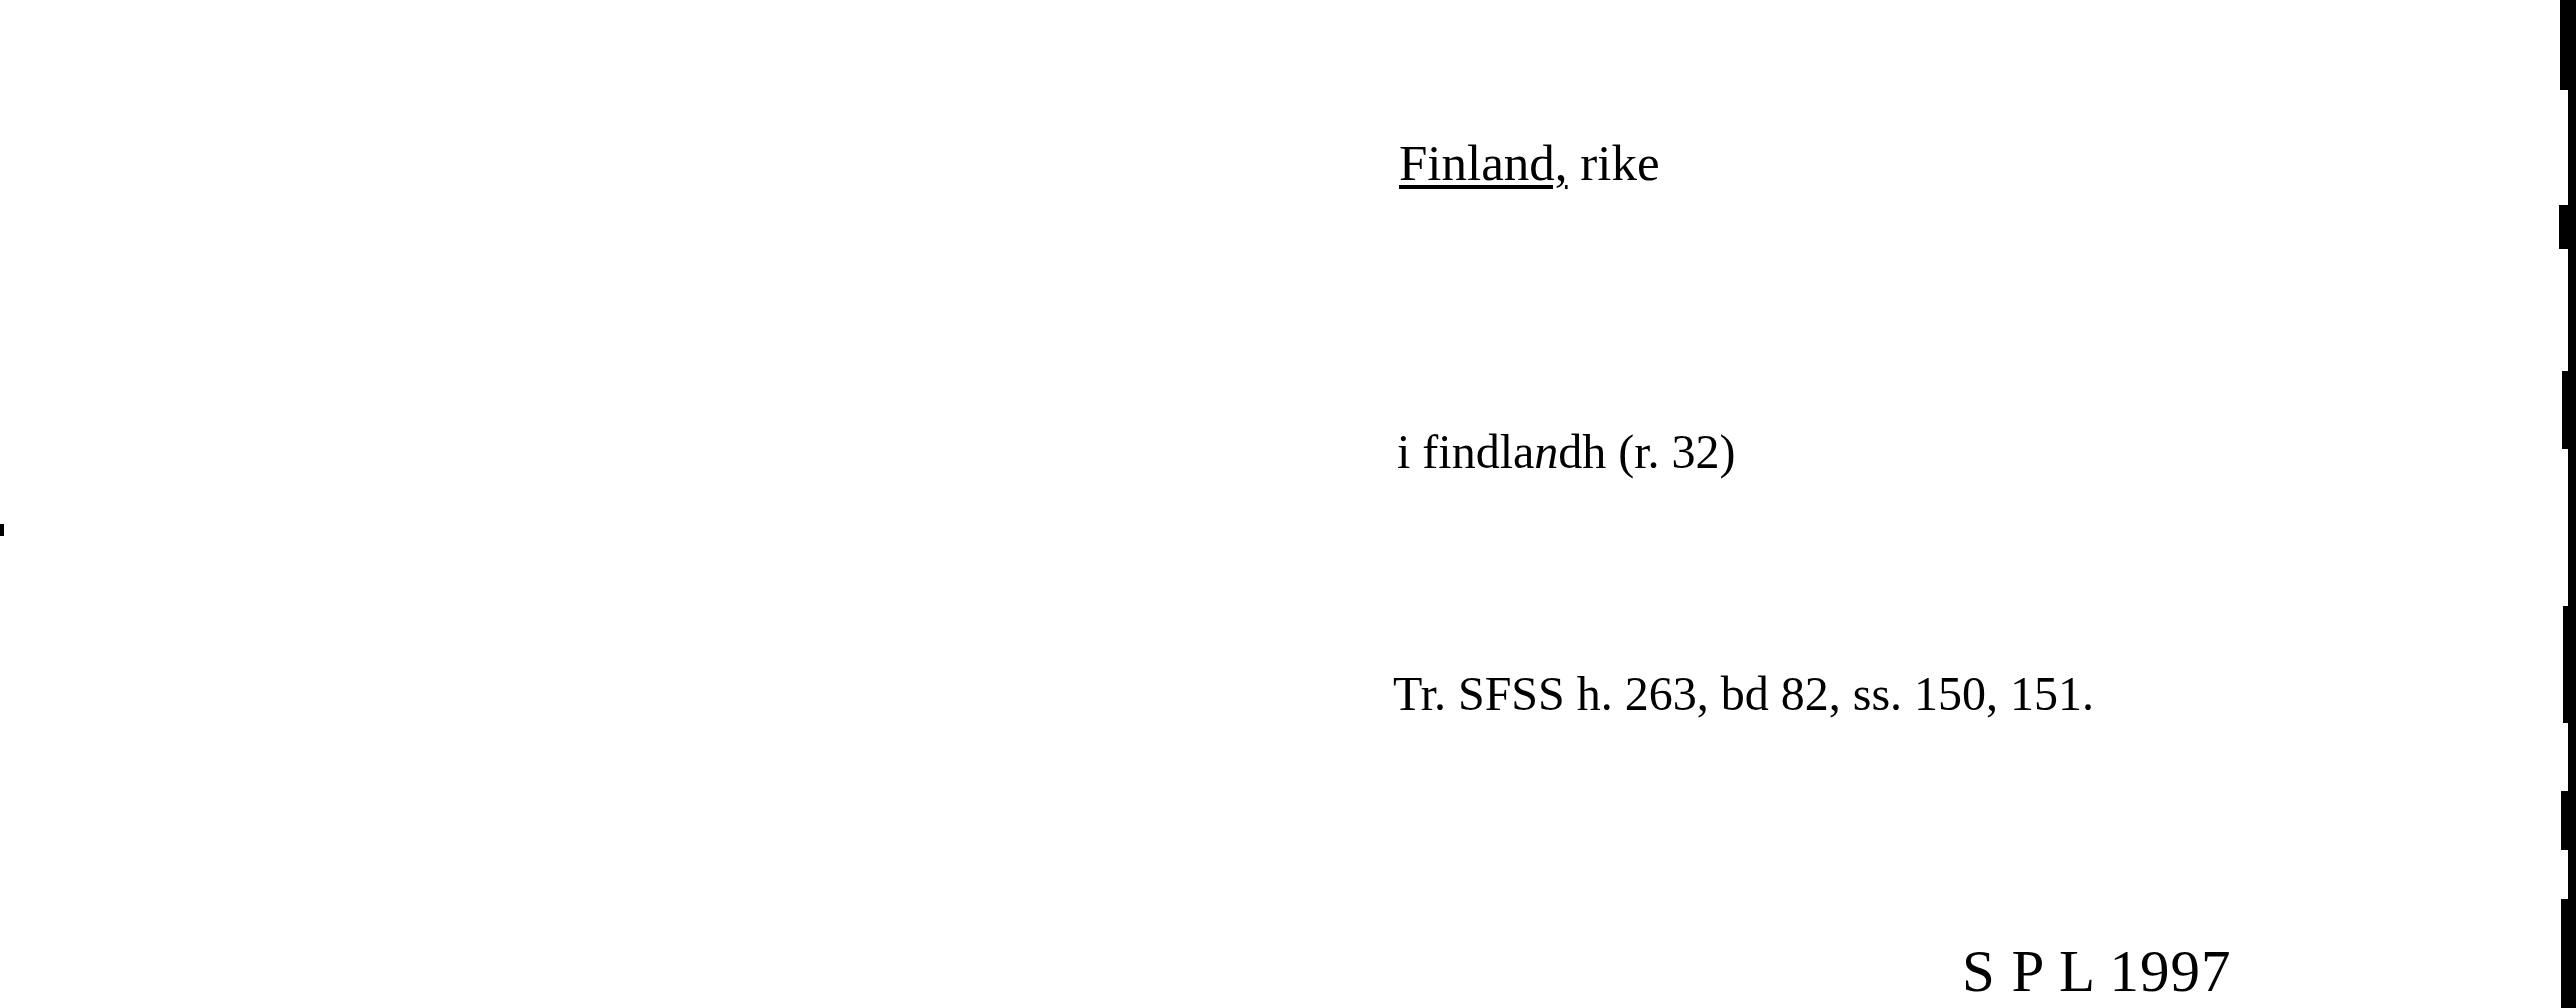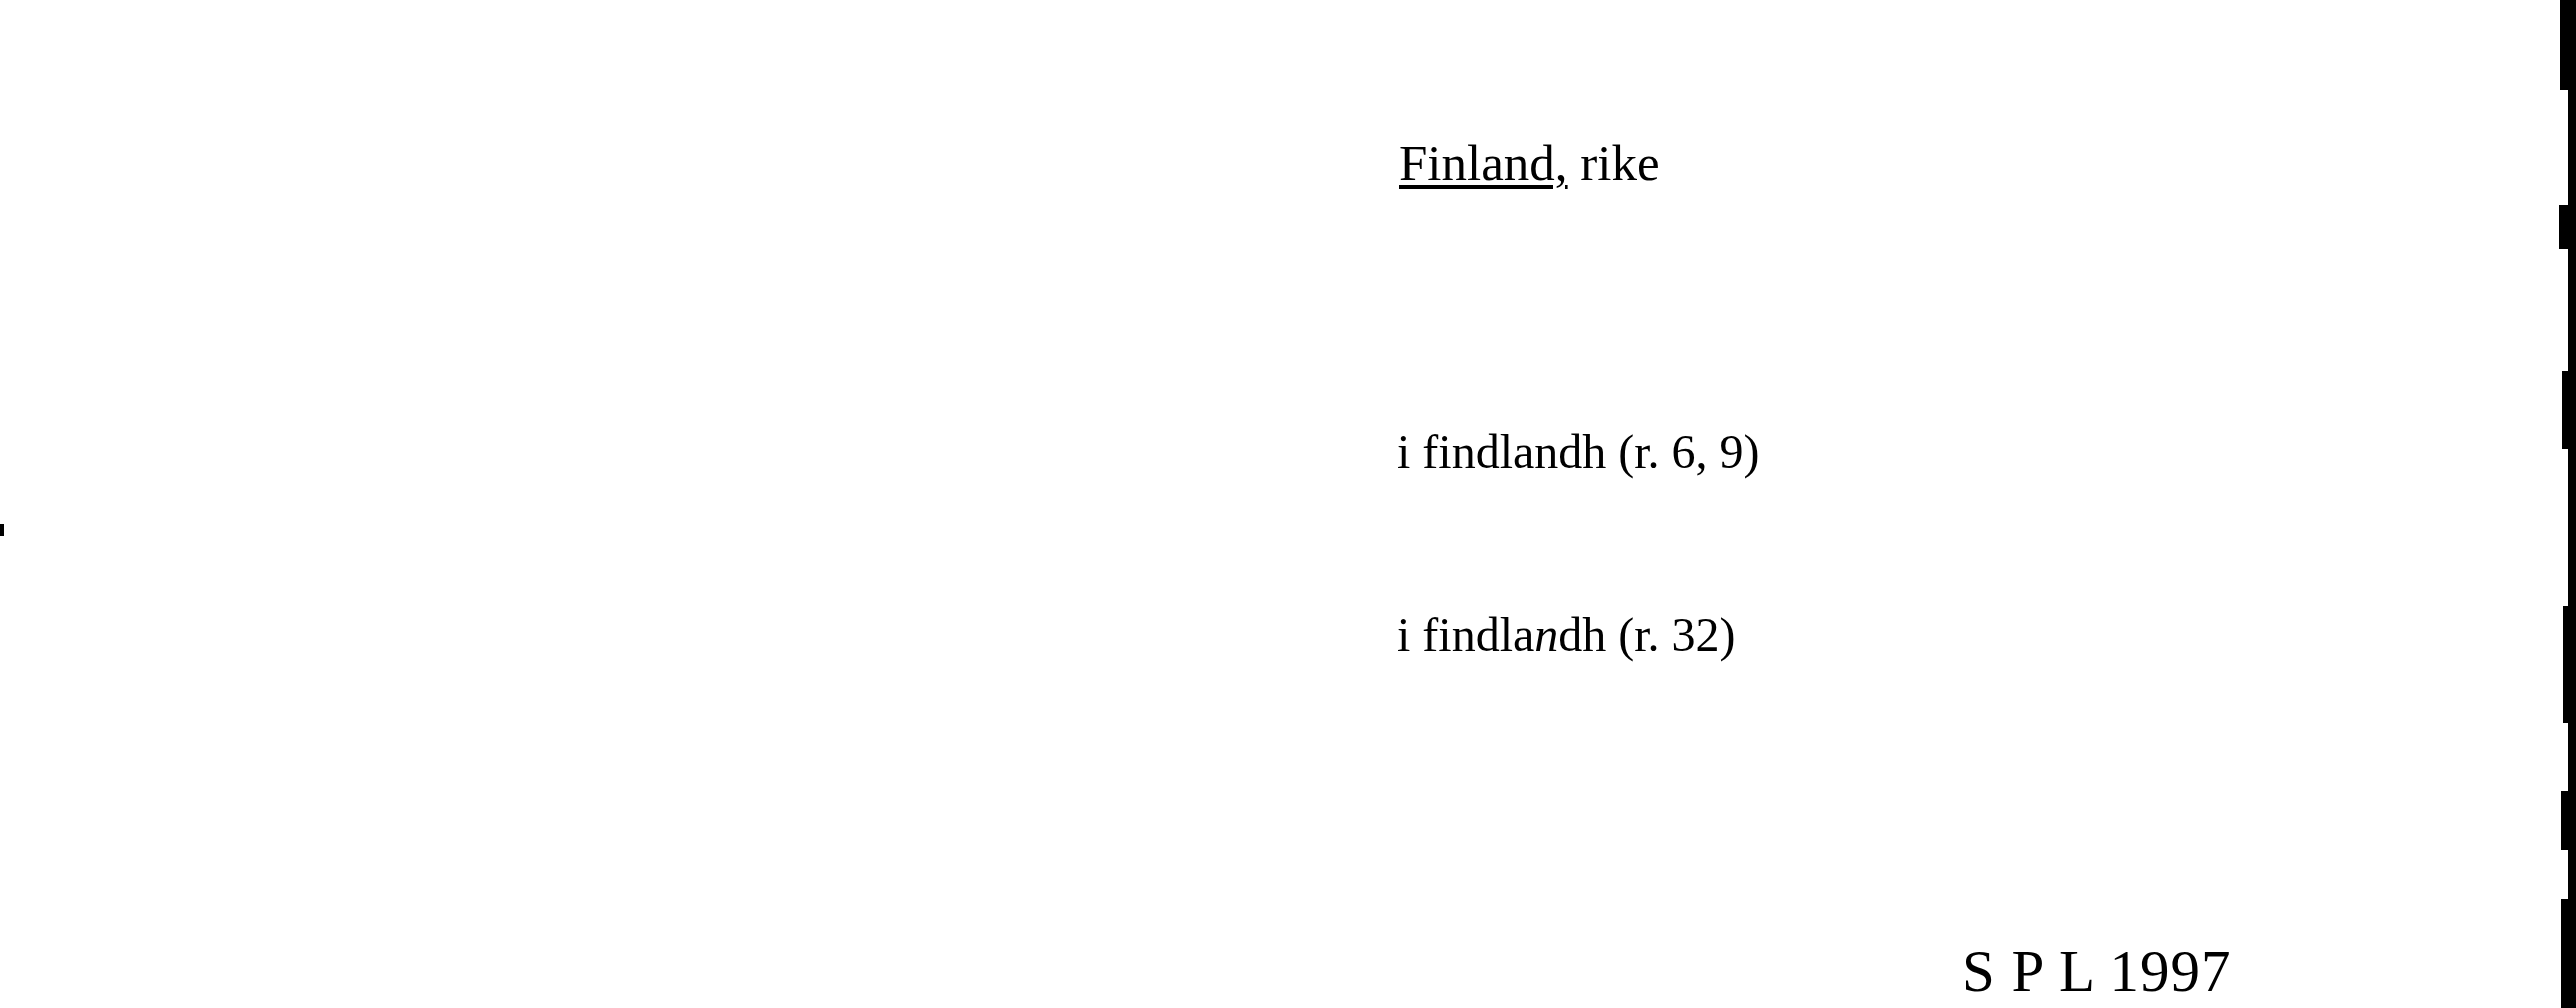--- a/index.html
+++ b/index.html
@@ -68,25 +68,25 @@
   .left-speck      { left: 0;      top: 524px;  width: 3.9px;  height: 11.7px; }
 </style>
 </head>
 <body>
 
 <div class="page">
 
   <div class="title-line"><span class="headword">Finland,</span><span> rike</span></div>
 
   <div class="entry-list">
-    <span class="entry-line">i findlandh (r. 6, 9)</span>
     <span class="entry-line"><span>i findla</span><span class="it">n</span><span>dh (r. 32)</span></span>
     
   </div>
 
+  <div class="reference-line">Tr. SFSS h. 263, bd 82, ss. 150, 151.</div>
 
   <div class="signature-line">S P L 1997</div>
 
   <div class="artifact edge-bar"></div>
   <div class="artifact edge-top"></div>
   <div class="artifact edge-blob-1"></div>
   <div class="artifact edge-blob-2"></div>
   <div class="artifact edge-blob-3"></div>
   <div class="artifact edge-blob-4"></div>
   <div class="artifact edge-bottom"></div>

